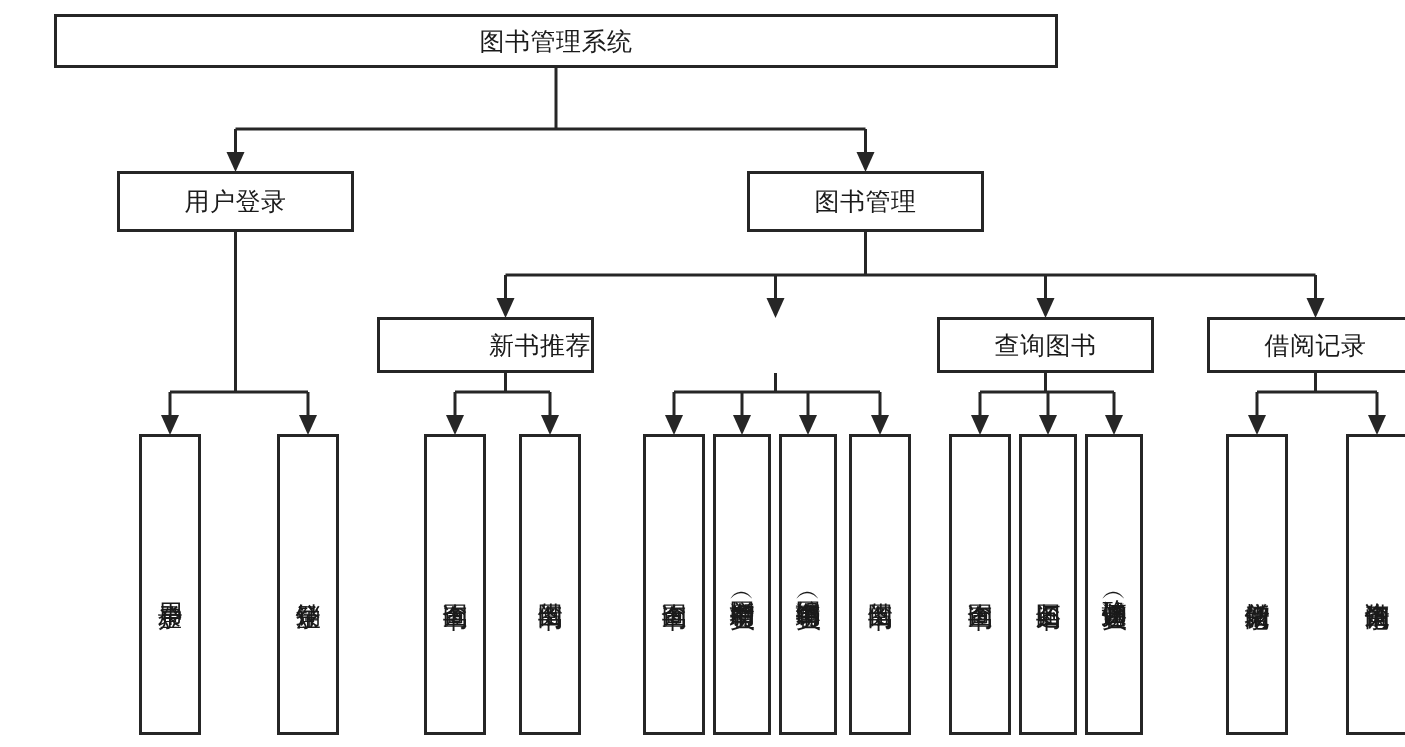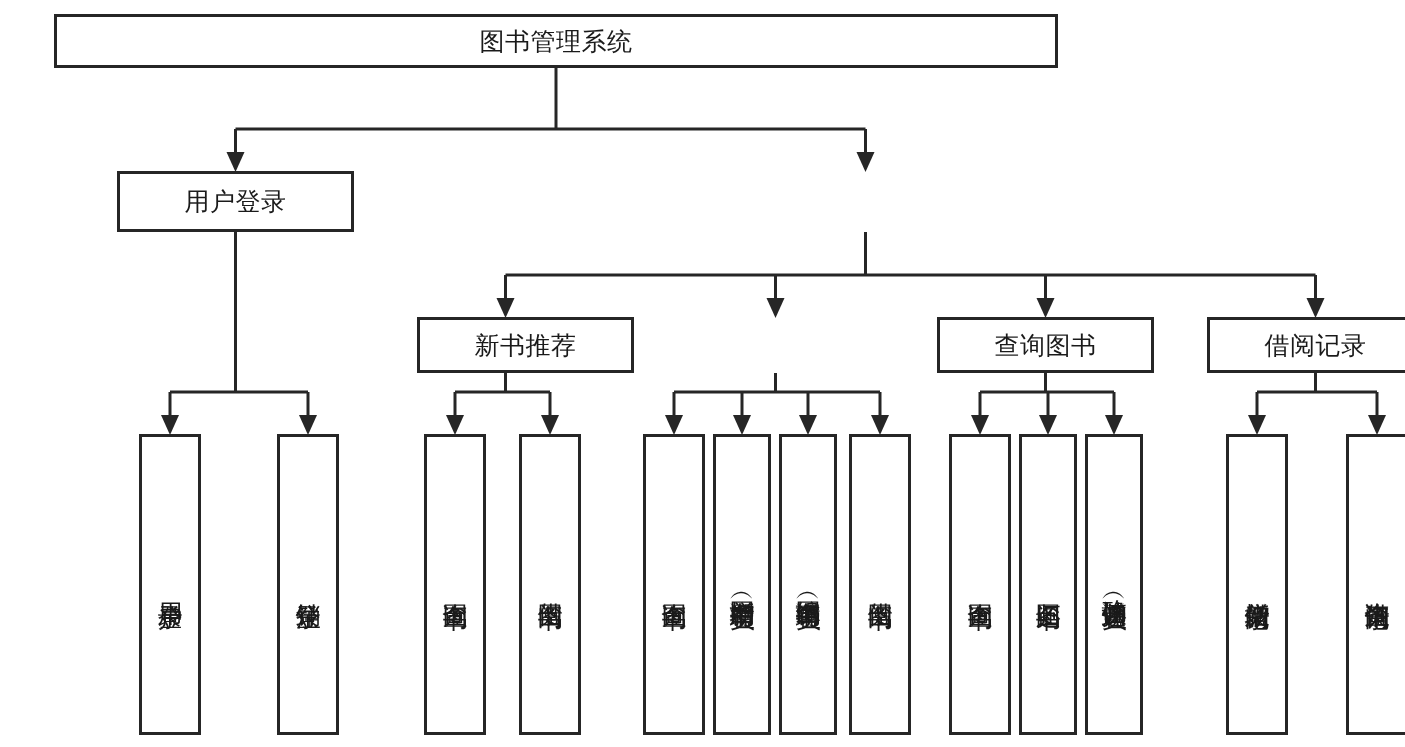--- a/index.html
+++ b/index.html
@@ -124,22 +124,25 @@
       <path d="M 1332 415 L 1350 415 L 1341 435 Z" fill="#262626"></path>
     </svg>
 
   <div class="node-box" style="left: 18px; top: 14px; width: 1004px; height: 54px;">
     <span class="node-label-h">图书管理系统</span>
   </div>
 
   <div class="node-box" style="left: 81px; top: 171px; width: 237px; height: 61px;">
     <span class="node-label-h">用户登录</span>
   </div>
+  <div class="node-box" style="left: 711px; top: 171px; width: 237px; height: 61px;">
+    <span class="node-label-h">图书管理</span>
+  </div>
 
-  <div class="node-box" style="left: 381px; top: 317px; width: 217px; height: 56px;">
+  <div class="node-box" style="left: 341px; top: 317px; width: 217px; height: 56px; justify-content: flex-end;">
     <span class="node-label-h">新书推荐</span>
   </div>
   <div class="node-box" style="left: 901px; top: 317px; width: 217px; height: 56px;">
     <span class="node-label-h">查询图书</span>
   </div>
   <div class="node-box" style="left: 1171px; top: 317px; width: 217px; height: 56px;">
     <span class="node-label-h">借阅记录</span>
   </div>
 
   <div class="node-box" style="left: 103px; top: 434px; width: 62px; height: 301px;">

